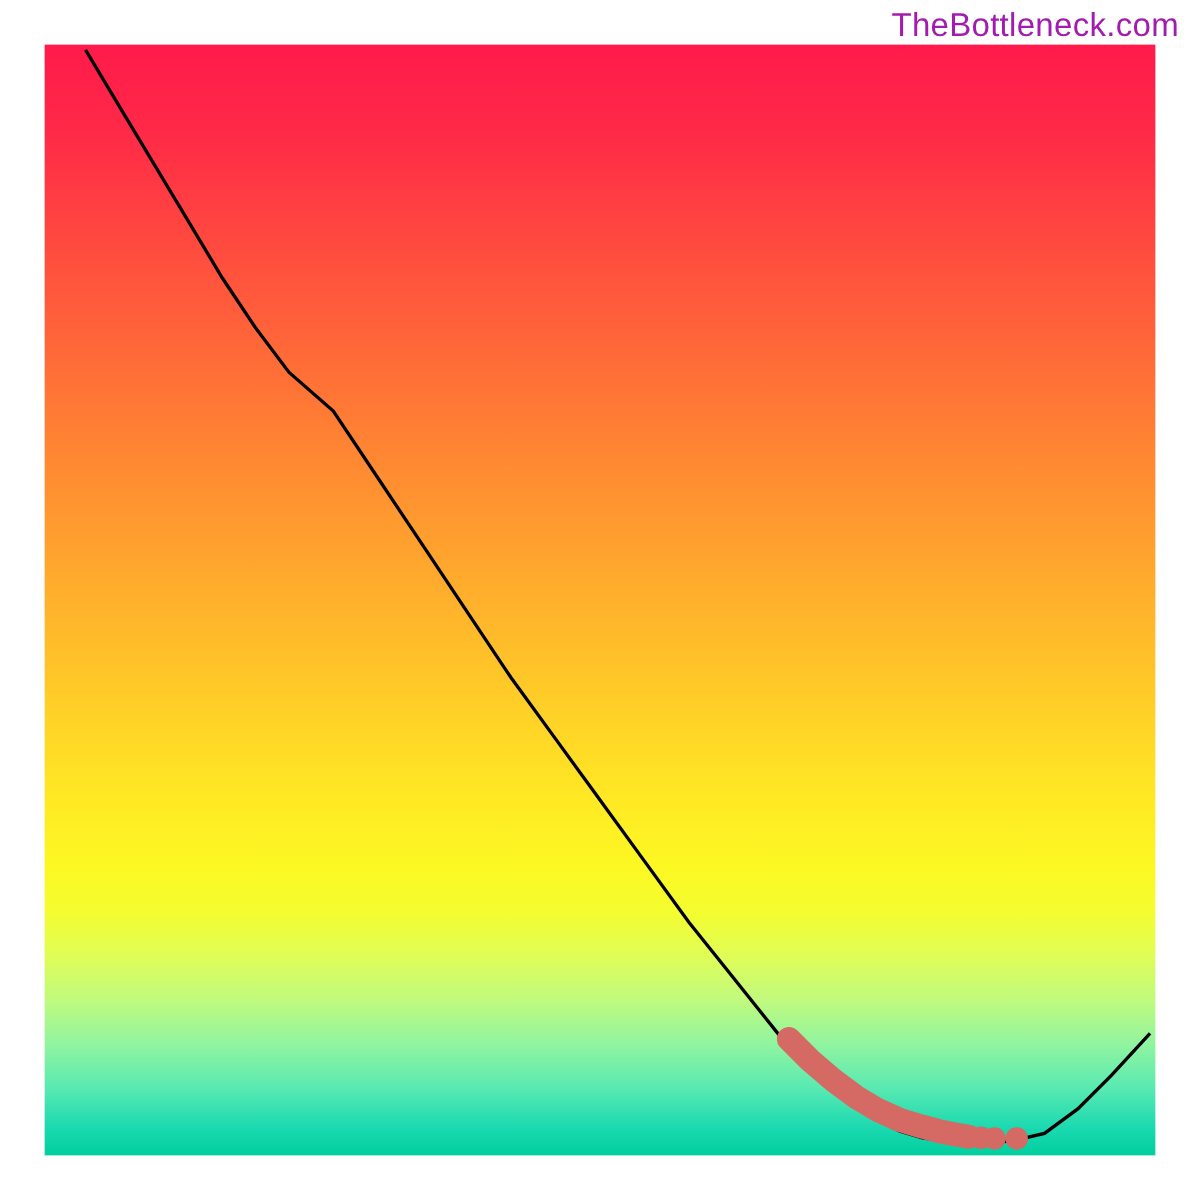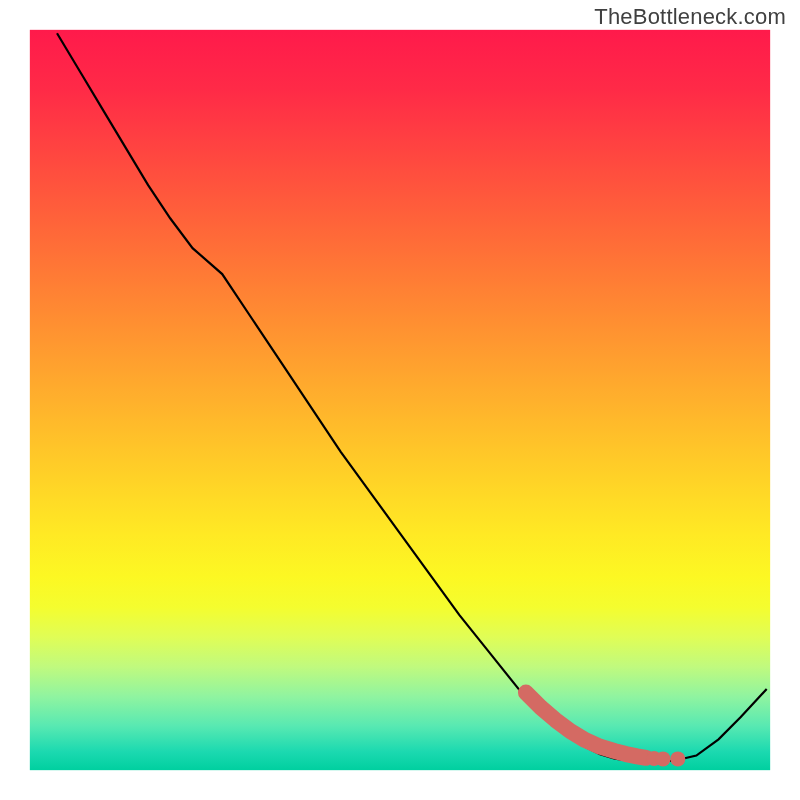--- a/index.html
+++ b/index.html
@@ -13,21 +13,21 @@
   .chart-container {
     position: relative;
     width: 800px;
     height: 800px;
   }
   .watermark {
     position: absolute;
     top: 4px;
     right: 14px;
     font-size: 22px;
-    color: #404040;
+    color: #a21caf;
     font-weight: 500;
     letter-spacing: 0.2px;
     z-index: 10;
   }
   svg {
     display: block;
   }
 </style>
 </head>
 <body>

